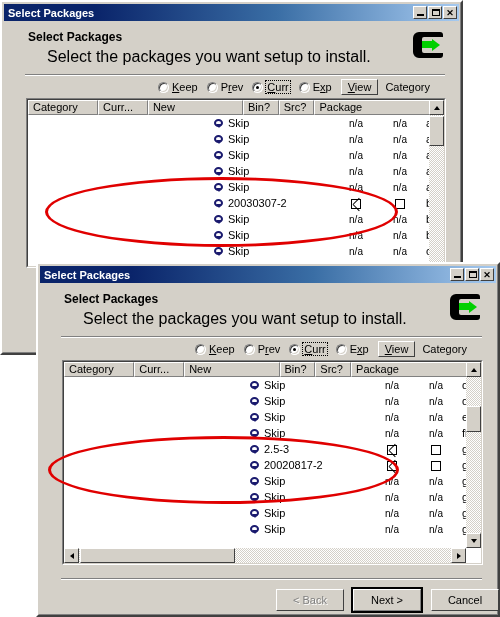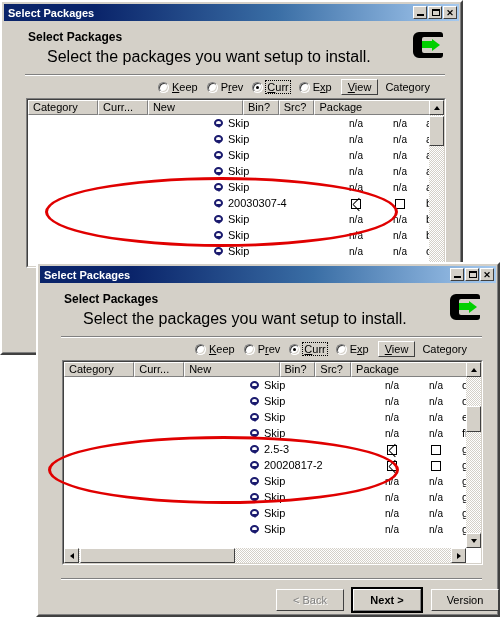--- a/index.html
+++ b/index.html
@@ -175,21 +175,21 @@
   .arr.right{transform:translate(-50%,-50%);border-top:3px solid transparent;border-bottom:3px solid transparent;border-left:4px solid #000;}
 
   
   .btn{
     position:absolute;height:22px;background:#d4d0c8;font-size:11px;
     border-top:1px solid #ffffff;border-left:1px solid #ffffff;
     border-right:1px solid #404040;border-bottom:1px solid #404040;
     box-sizing:border-box;display:flex;align-items:center;justify-content:center;
   }
   .btn.gray{color:#808080;text-shadow:1px 1px 0 #ffffff;}
-  .btn.default{border:2px solid #000;font-weight:bold;}
+  .btn.default{border:2px solid #000;}
   .btn.default .inner2{
     position:absolute;inset:0;
     border-top:1px solid #ffffff;border-left:1px solid #ffffff;
     border-right:1px solid #808080;border-bottom:1px solid #808080;
     box-sizing:border-box;display:flex;align-items:center;justify-content:center;
   }
 
   
   .ellipse{position:absolute;border:3px solid #e00000;border-radius:50%;pointer-events:none;}
 </style>
@@ -313,21 +313,21 @@
               </span>
               <span class="c-bin"><span class="na">n/a</span></span>
               <span class="c-src"><span class="na">n/a</span></span>
               <span class="c-pkg">automake-stable: Stable</span>
             </div>
             <div class="row">
               <span class="c-cat"></span>
               <span class="c-curr"></span>
               <span class="c-new">
                 <span class="spinicon"></span>
-                <span>20030307-4</span>
+                <span>20030307-2</span>
               </span>
               <span class="c-bin"><span class="cbx on"></span></span>
               <span class="c-src"><span class="cbx"></span></span>
               <span class="c-pkg">binutils: The GNU assem</span>
             </div>
             <div class="row">
               <span class="c-cat"></span>
               <span class="c-curr"></span>
               <span class="c-new">
                 <span class="spinicon"></span>
@@ -577,19 +577,19 @@
 
     <div class="btn gray" style="left:235px;top:305px;width:68px;">
       <span>&lt; Back</span>
     </div>
     <div class="btn default" style="left:310px;top:303px;width:72px;height:26px;">
       <span class="inner2">
           <span>Next &gt;</span>
         </span>
     </div>
     <div class="btn" style="left:390px;top:305px;width:68px;">
-      <span>Version</span>
+      <span>Cancel</span>
     </div>
 
   </div>
 
   <div class="ellipse" style="left:10px;top:172px;width:345px;height:62px;"></div>
 </div>
 
 </body></html>

